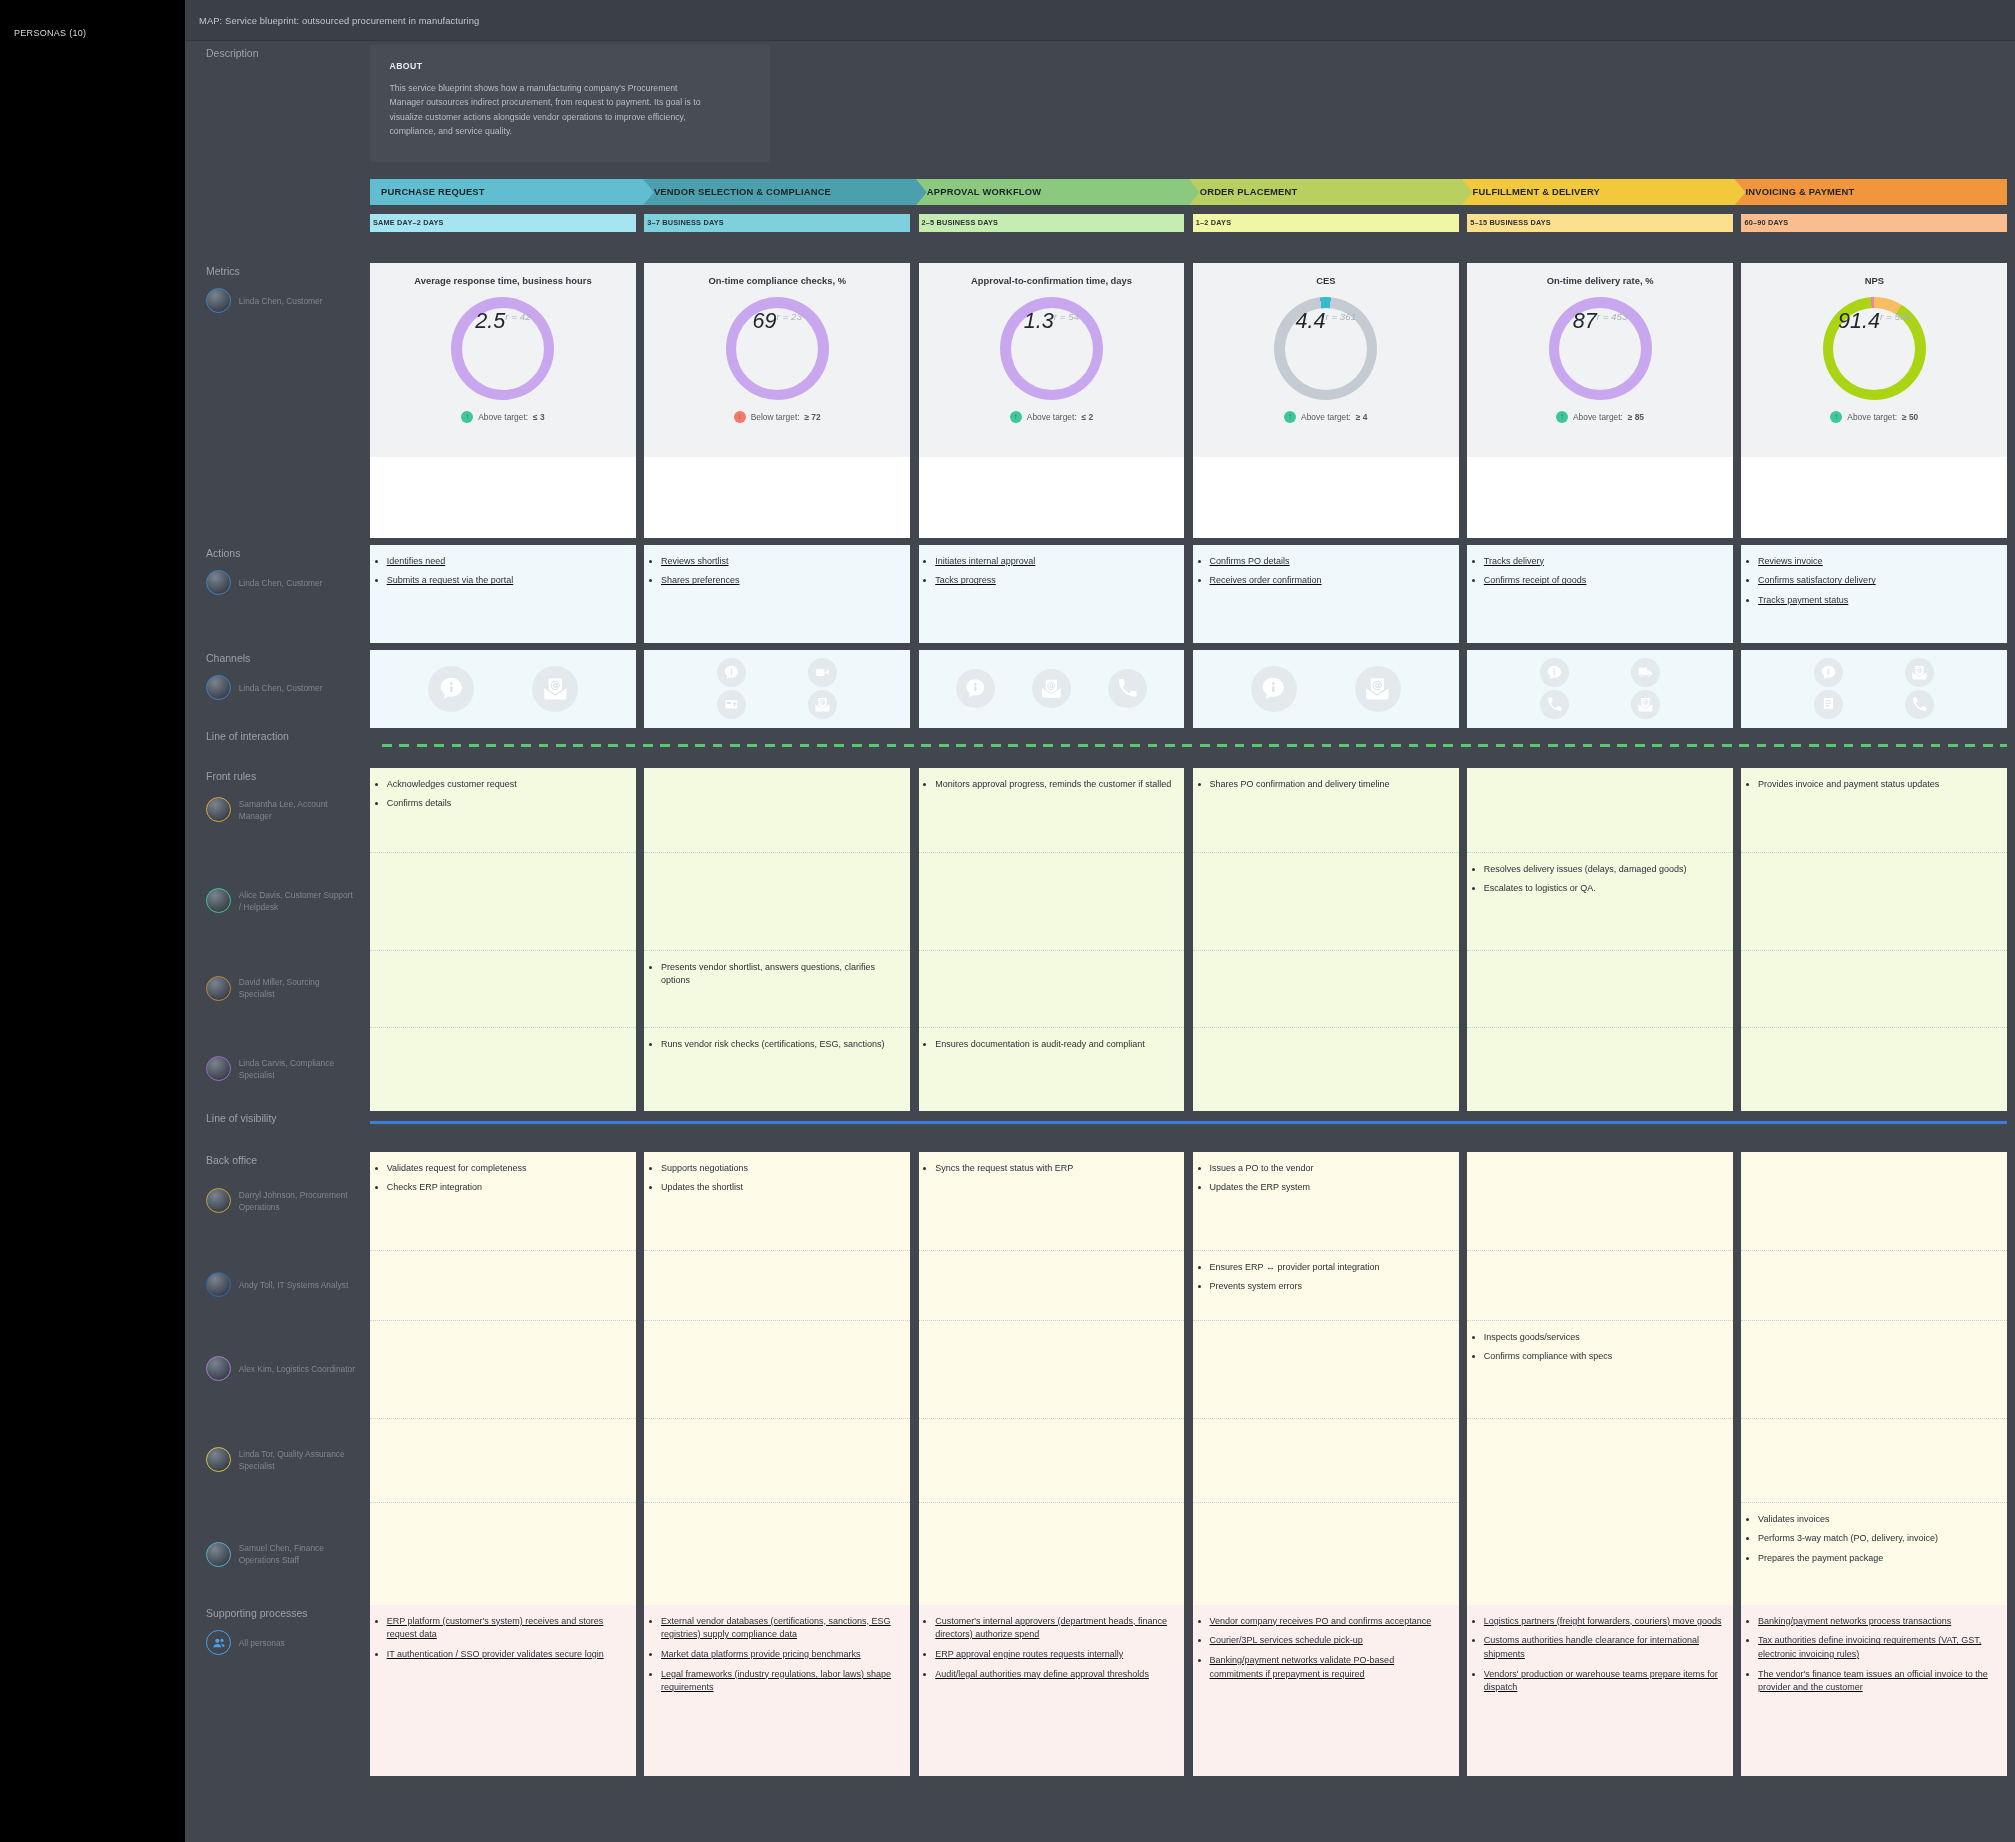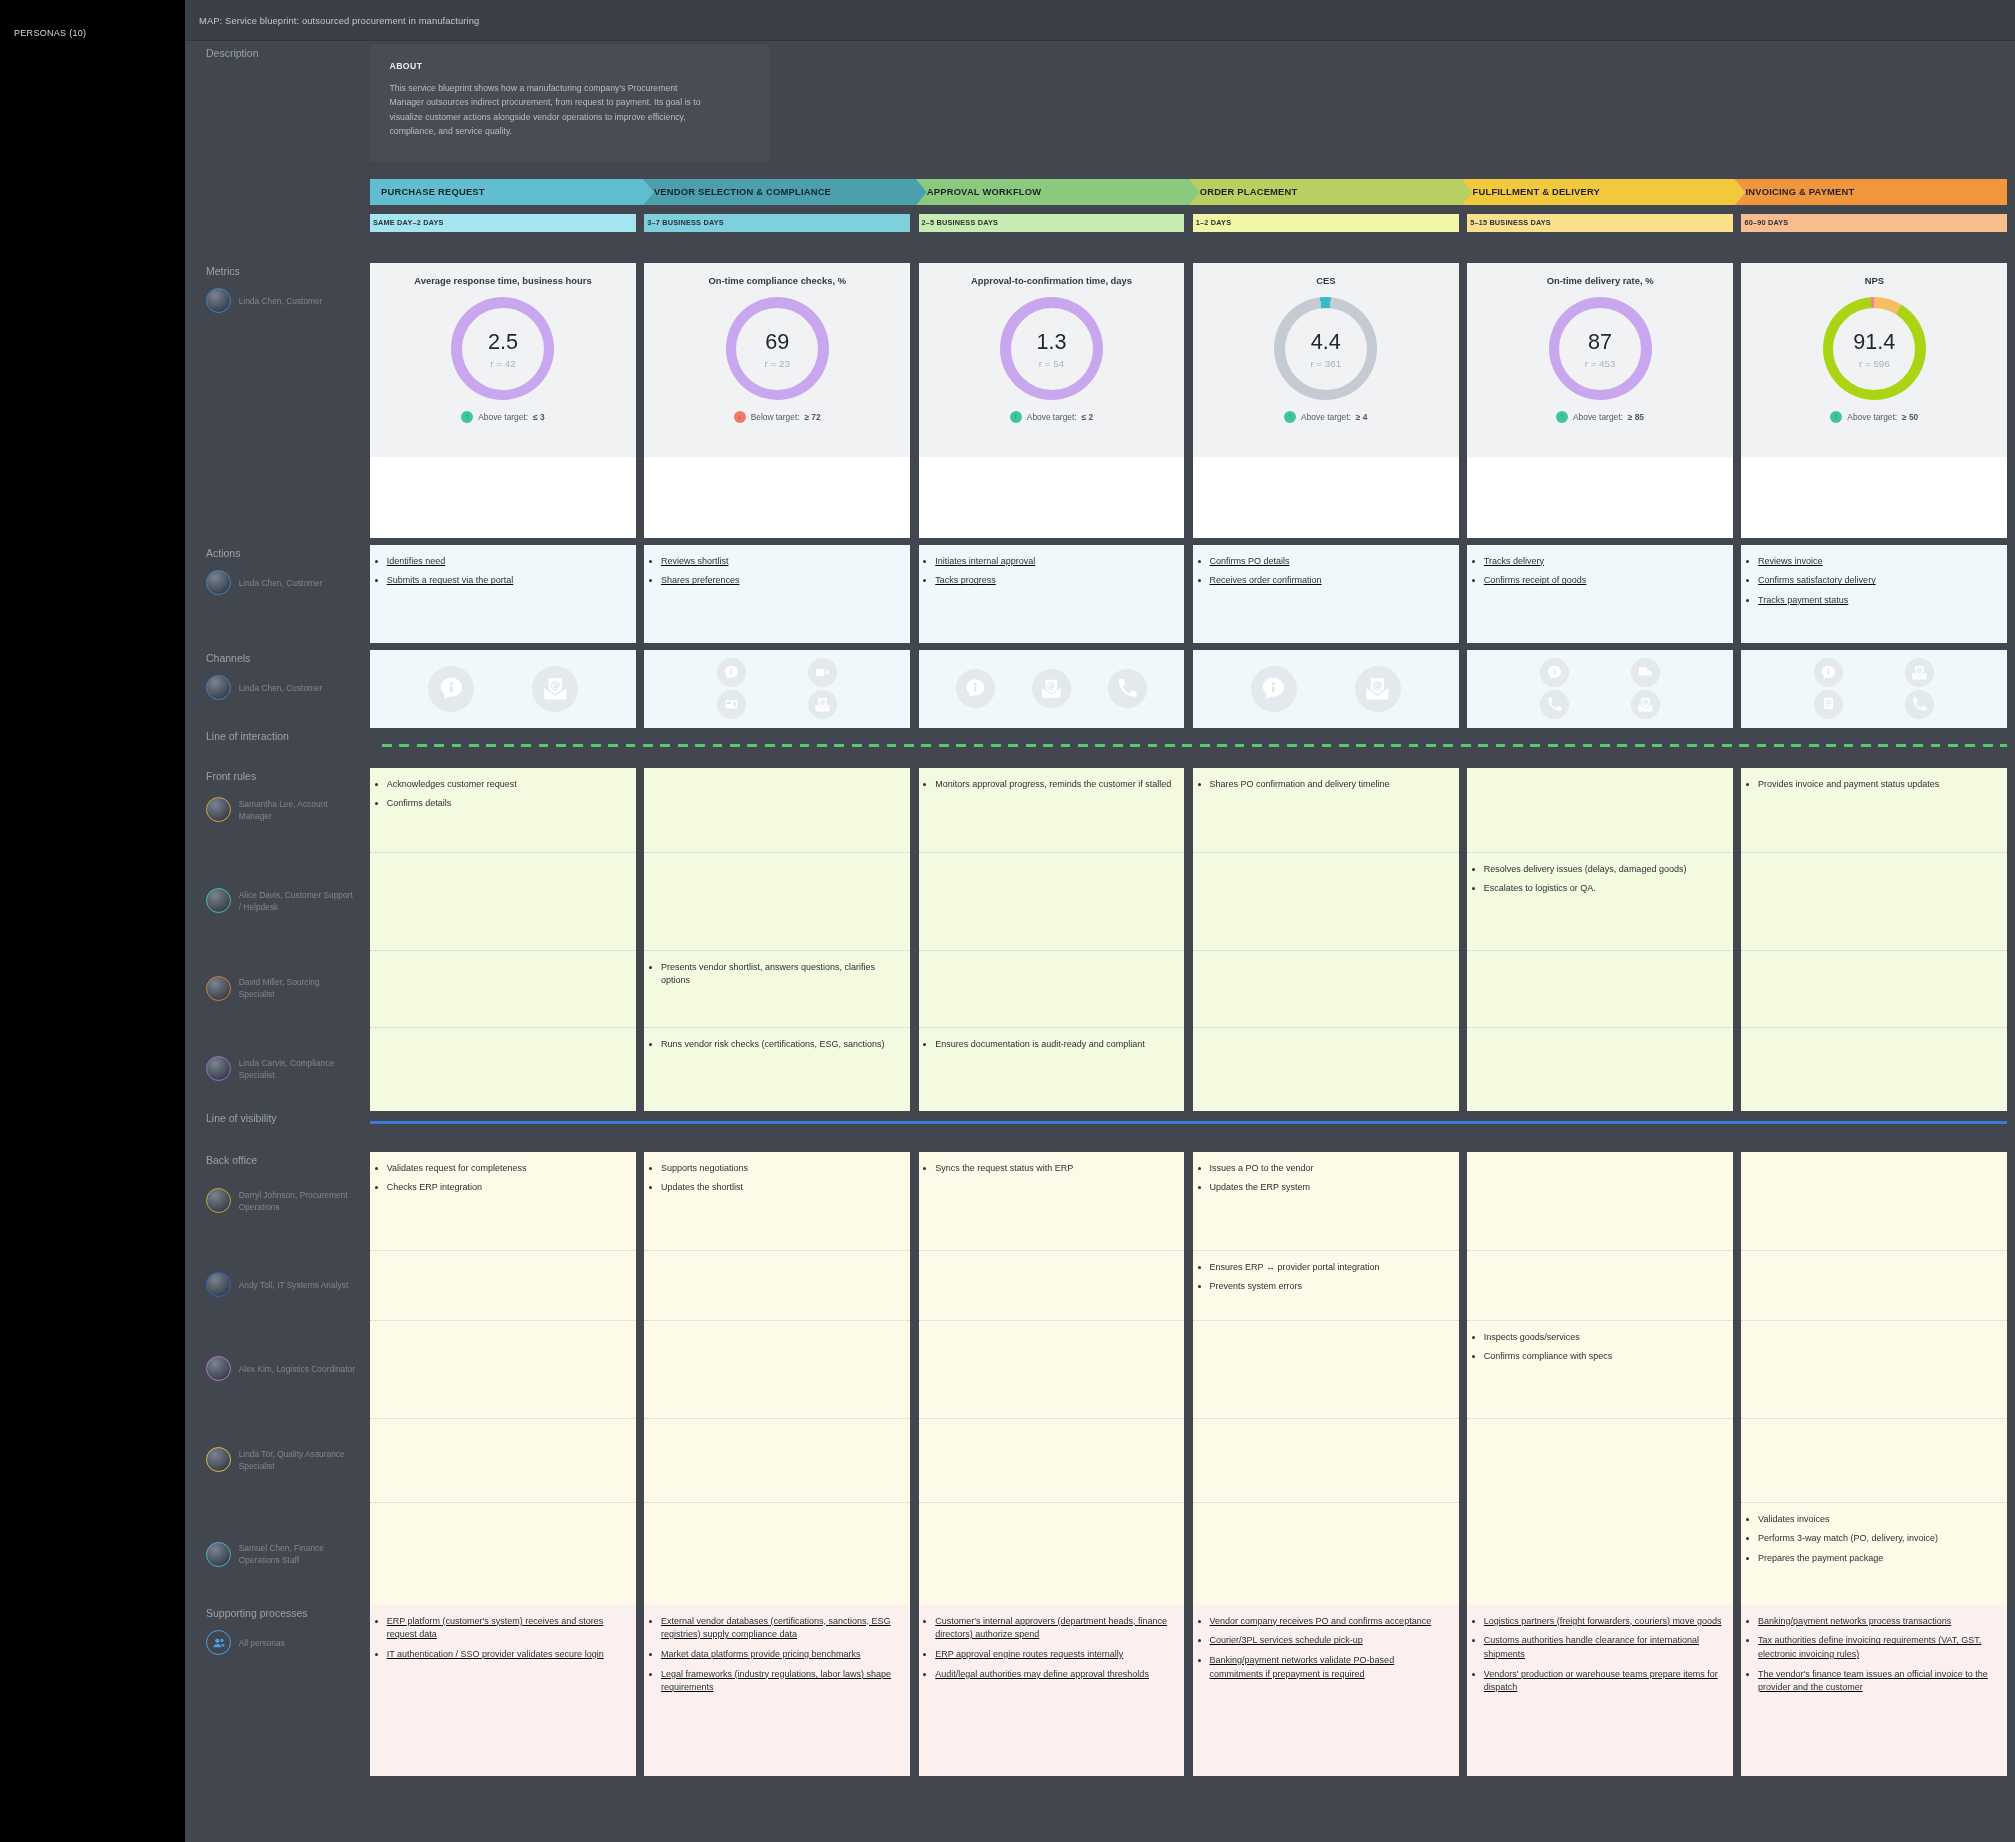--- a/index.html
+++ b/index.html
@@ -29,21 +29,21 @@
     clip-path:polygon(0 0,calc(100% - 11px) 0,100% 50%,calc(100% - 11px) 100%,0 100%);
     font-size:9.4px;font-weight:600;color:#1B242D;padding-left:11px;box-sizing:border-box;letter-spacing:0.2px;white-space:nowrap;}
   .b-dur{margin-top:8.4px;height:18px;}
   .dur{height:18px;line-height:18px;font-size:7.3px;font-weight:600;color:#2C3137;padding-left:3px;letter-spacing:0.2px;}
   
   .b-metrics{margin-top:31px;height:275px;}
   .mcell{background:#fff;}
   .mcard{background:#F1F2F4;height:194px;padding:12.5px 7px 0;box-sizing:border-box;text-align:center;}
   .m-title{font-size:9.4px;font-weight:600;color:#33383E;}
   .donut{width:103px;height:103px;border-radius:50%;margin:11px auto 0;position:relative;}
-  .hole{position:absolute;inset:10.5px;border-radius:50%;background:#F1F2F4;display:flex;flex-direction:column;justify-content:center;}
+  .hole{position:absolute;inset:10.5px;border-radius:50%;background:#F1F2F4;display:flex;justify-content:center;font-style:italic;}
   .m-val{font-size:21.6px;color:#23272C;font-weight:500;}
   .m-r{font-size:9.8px;color:#A9B2BC;margin-top:2.8px;}
   .m-target{margin-top:11px;font-size:8.4px;color:#53585E;display:flex;align-items:center;justify-content:center;gap:4.9px;}
   .m-target b{font-weight:700;}
   .badge{width:12px;height:12px;border-radius:50%;color:#2D6B55;font-size:7.7px;line-height:12px;display:inline-block;}
   
   .cell{box-sizing:border-box;}
   .cell ul{margin:0;padding:9.8px 9.8px 0 16.7px;text-decoration:underline;}
   .cell li{font-size:9px;color:#2B3037;line-height:1.5;margin-bottom:6.3px;}
   .b-actions{margin-top:7px;height:98px;border-radius:16px;}

